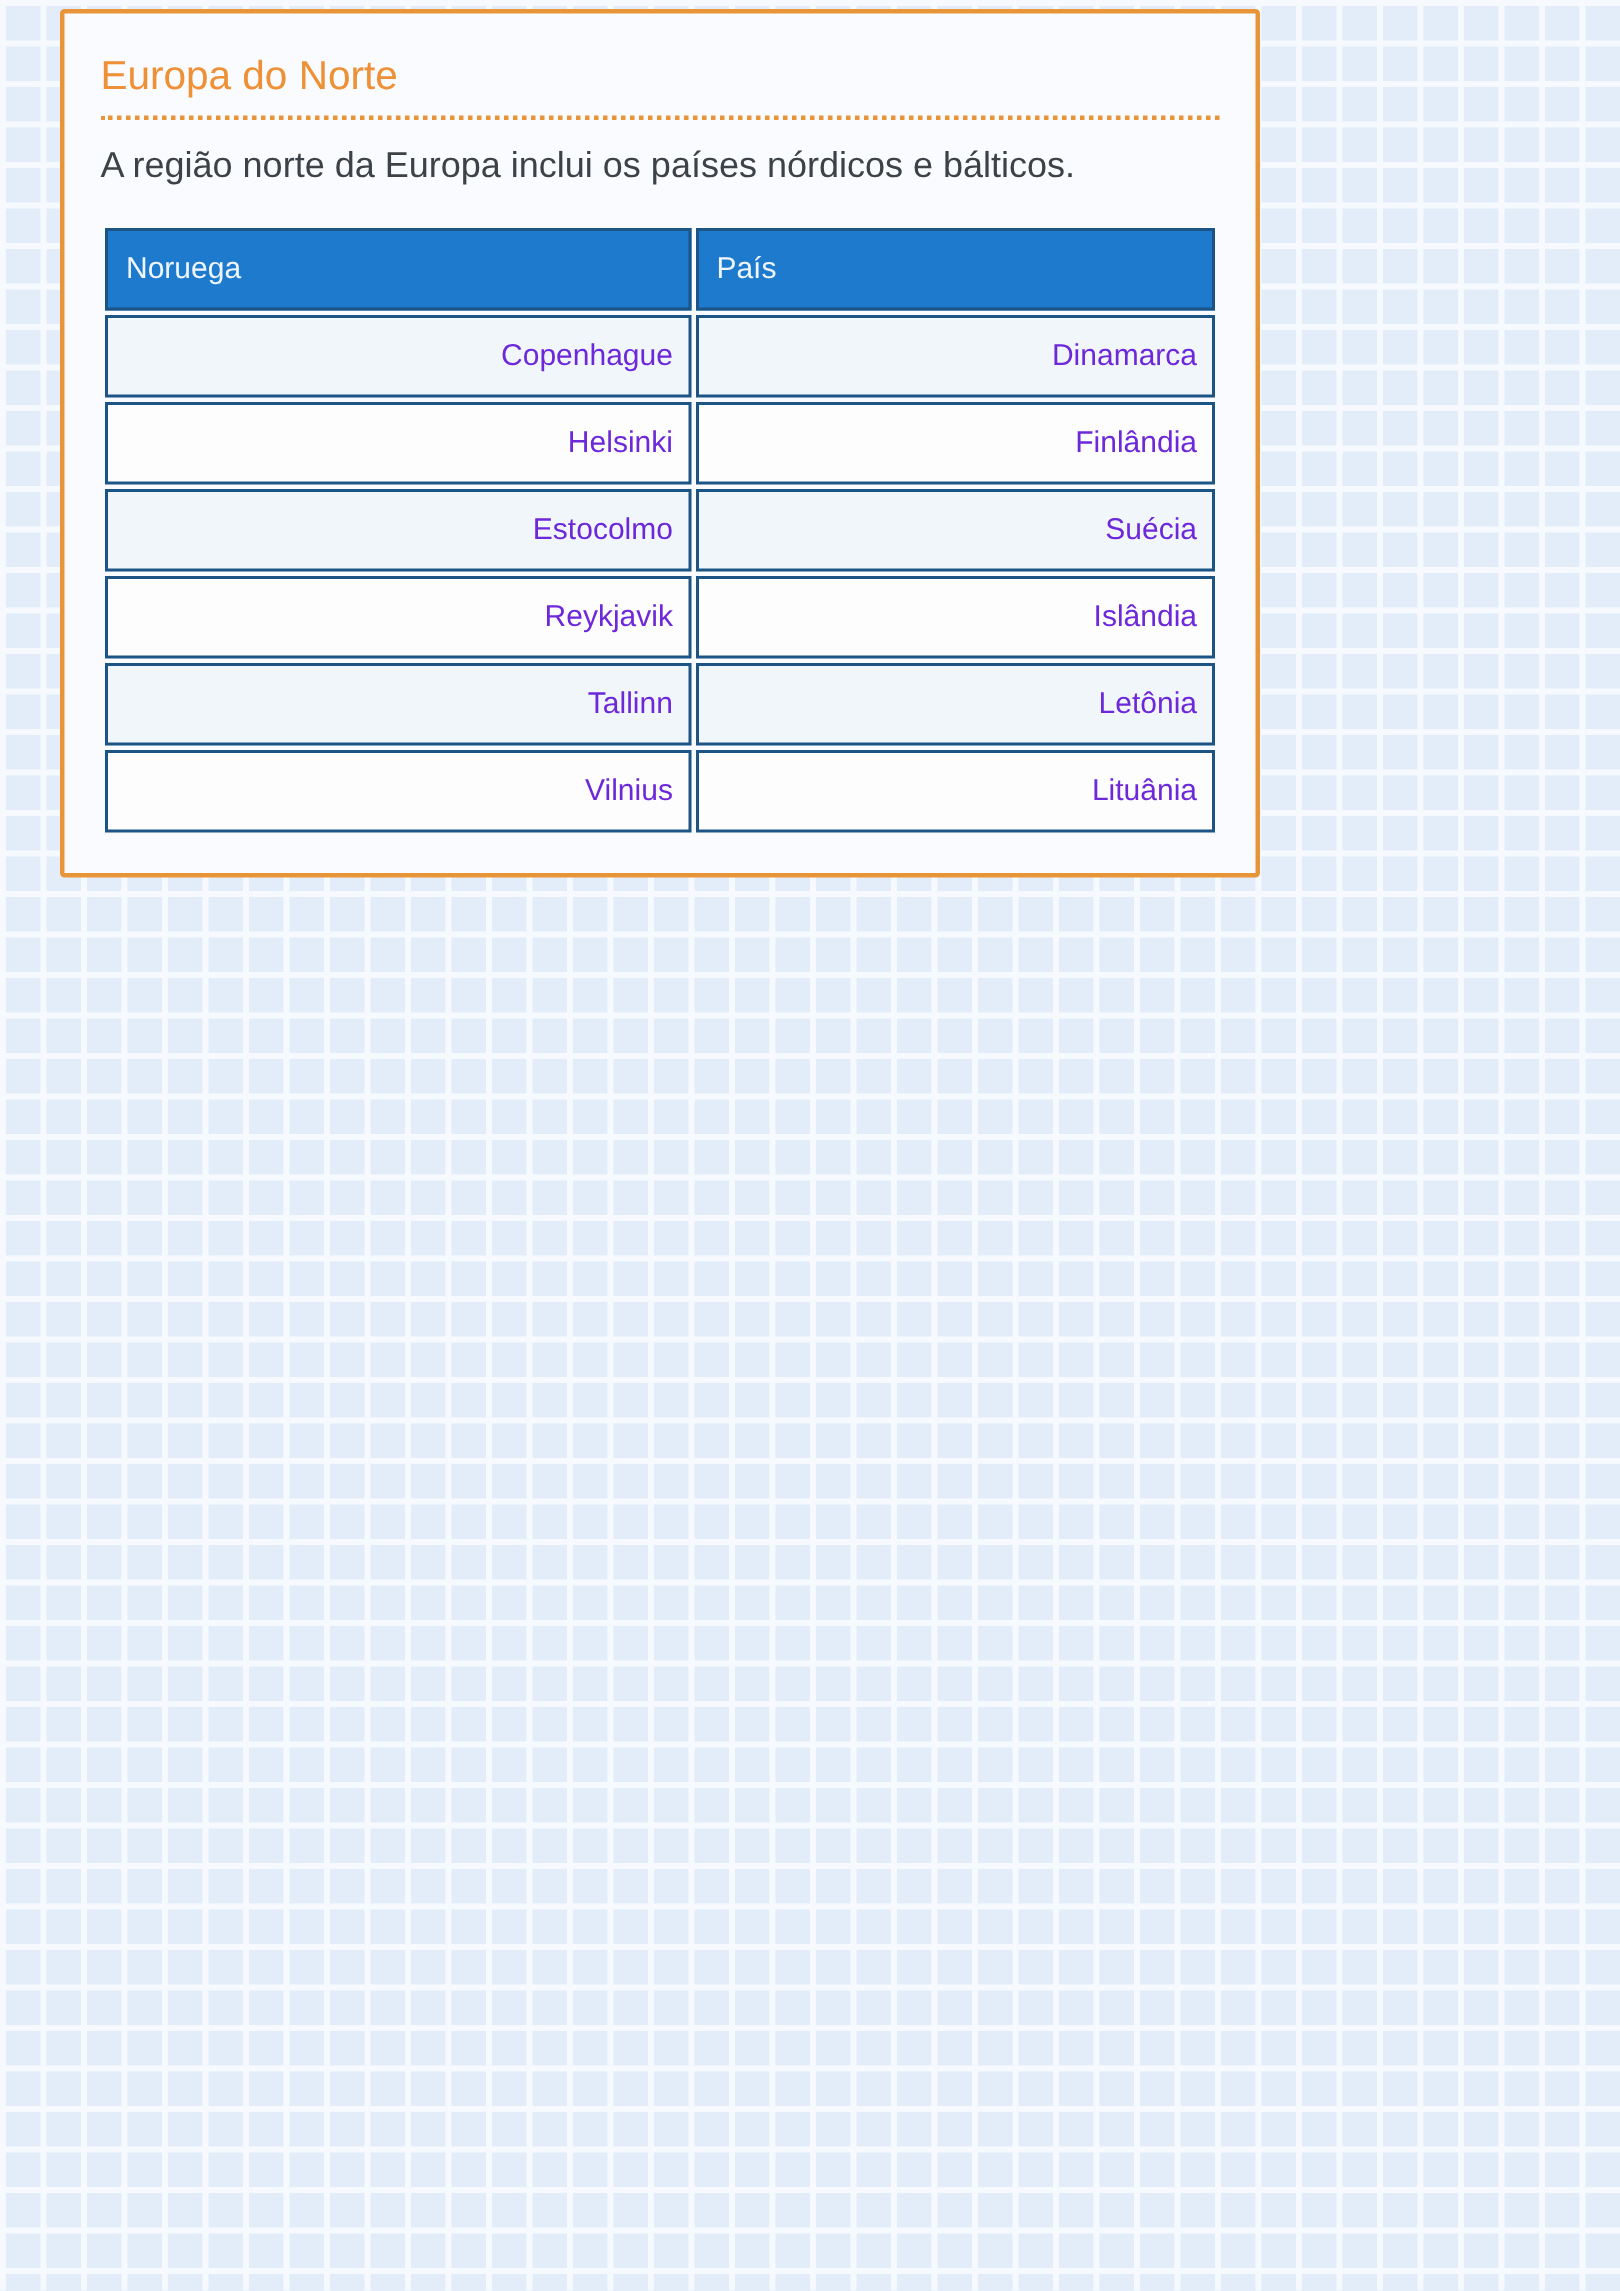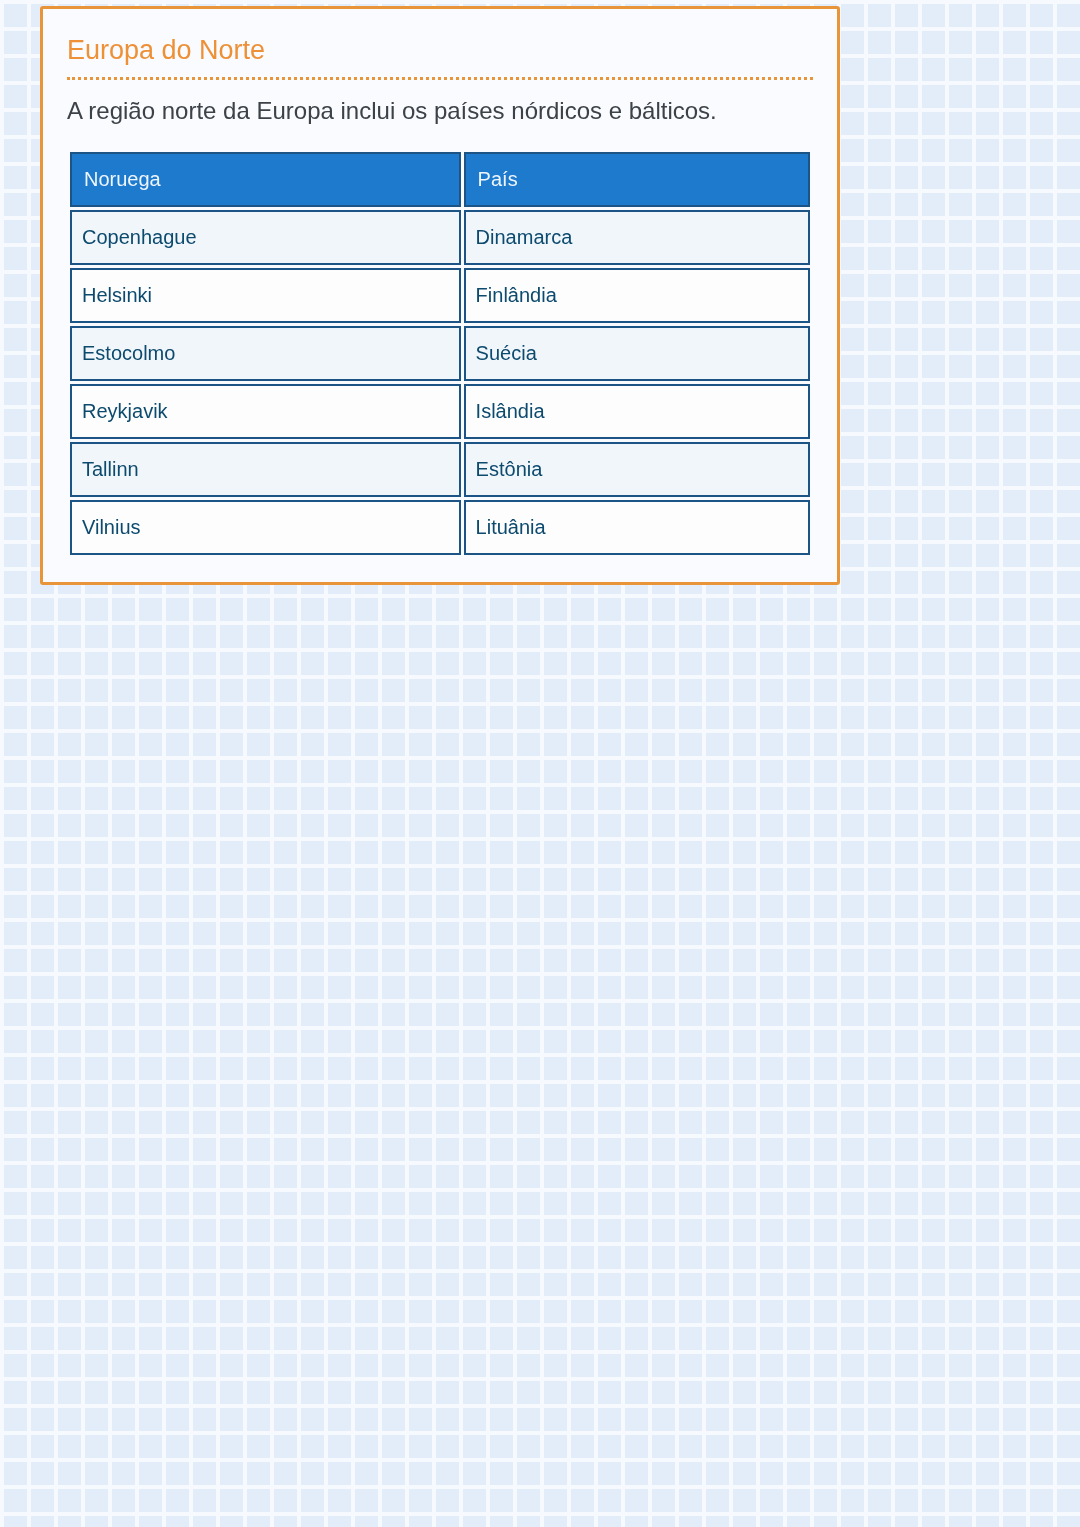--- a/index.html
+++ b/index.html
@@ -59,22 +59,22 @@
     border:2px solid var(--cell-border);
     color:#eef5fd;
     font-weight:400;
     font-size:20px;
     text-align:left;
     padding:14px 12px;
   }
   td{
     border:2px solid var(--cell-border);
     font-size:20px;
-    color:#0c4a6e;
-    text-align:left;
+    color:#6d28d9;
+    text-align:right;
     padding:14px 10px;
     background:var(--row-white);
   }
   tbody tr:nth-child(odd) td{background:var(--row-tint);}
 </style>
 </head>
 <body>
 
 <div class="card">
   <h2>Europa do Norte</h2>
@@ -102,21 +102,21 @@
         <tr>
           <td>Estocolmo</td>
           <td>Suécia</td>
         </tr>
         <tr>
           <td>Reykjavik</td>
           <td>Islândia</td>
         </tr>
         <tr>
           <td>Tallinn</td>
-          <td>Estônia</td>
+          <td>Letônia</td>
         </tr>
         <tr>
           <td>Vilnius</td>
           <td>Lituânia</td>
         </tr>
       </tbody>
   </table>
 </div>
 
 </body></html>

